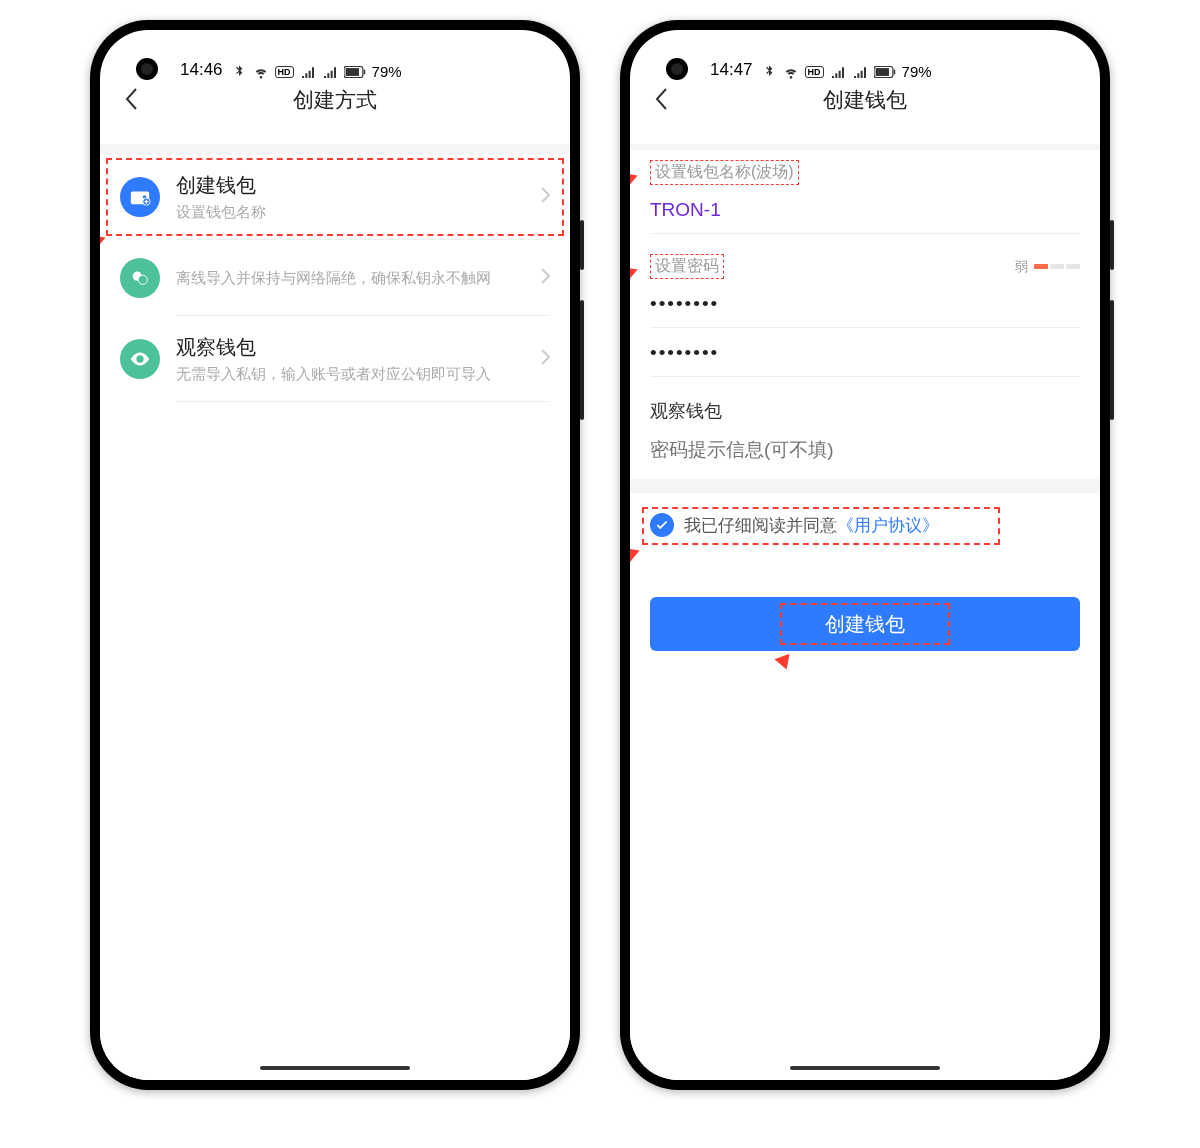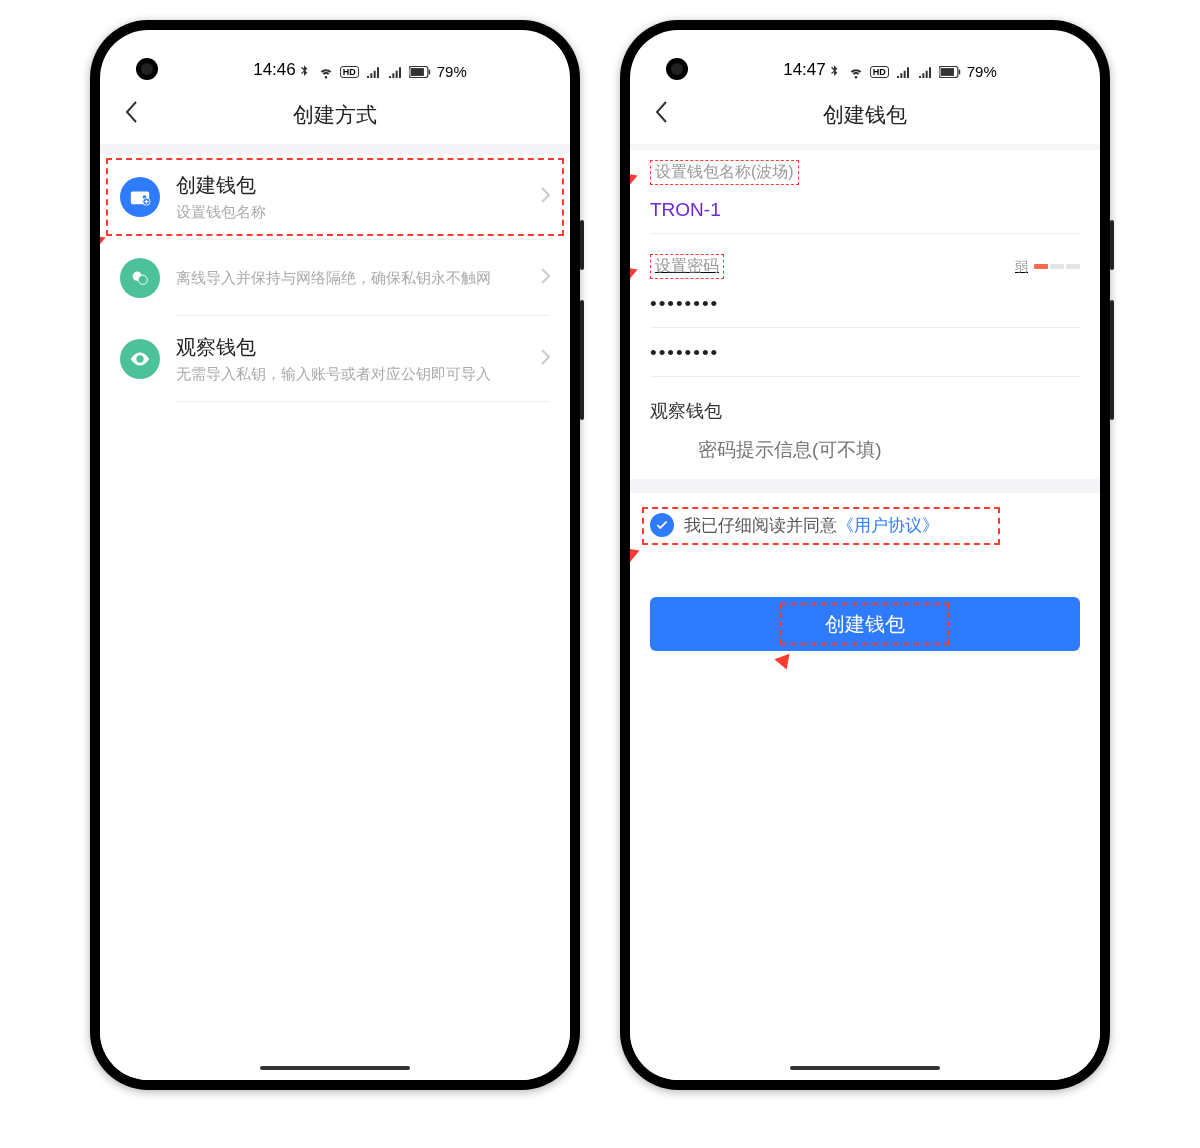--- a/index.html
+++ b/index.html
@@ -61,37 +61,38 @@
       width: 4px;
       background: #222;
       border-radius: 2px;
     }
     .side-btn.short { height: 50px; }
     .side-btn.long { height: 120px; }
     .status-bar {
       height: 56px;
       display: flex;
       align-items: flex-end;
-      justify-content: center;
+      justify-content: flex-start;
       padding: 0 30px 6px 80px;
       font-size: 17px;
       font-weight: 500;
       color: #000;
+      gap: 8px;
     }
     .status-icons {
       display: flex;
       gap: 6px;
       align-items: center;
       font-size: 15px;
     }
     .status-icons svg { width: 16px; height: 16px; }
     .nav-bar {
       height: 58px;
       display: flex;
-      align-items: center;
+      align-items: flex-start;
       padding: 0 16px;
       position: relative;
       font-family: Liberation Serif, serif;
     }
     .back-chevron {
       font-size: 28px;
       font-weight: 300;
       color: #333;
       cursor: pointer;
       padding: 0 8px;
@@ -172,21 +173,20 @@
       border: none;
       border-bottom: 1px solid #eee;
       width: 100%;
       outline: none;
       letter-spacing: 2px;
     }
     .strength-row {
       display: flex;
       align-items: center;
       justify-content: space-between;
-      text-decoration: underline;
     }
     .strength-ind {
       display: flex;
       align-items: center;
       gap: 6px;
       font-size: 13px;
       color: #999;
     }
     .strength-bars { display: flex; gap: 2px; }
     .strength-bar {
@@ -414,21 +414,21 @@
             </span>
           </span>
         </div>
         <div class="arrow-red" style="left:-6px; top:24px;"></div>
         <input type="password" class="field-input" value="••••••••" style="">
         <input type="password" class="field-input" value="••••••••" style="">
       </div>
 
       <div class="form-section">
         <span class="section-label" style="color:#333;font-size:18px;">观察钱包</span>
-        <input class="field-input" style="letter-spacing: 0px; color: rgb(170, 170, 170); border-bottom: none; margin-left: 48px;" placeholder="密码提示信息(可不填)">
+        <input class="field-input" style="letter-spacing: 0px; color: rgb(170, 170, 170); border-bottom: none;" placeholder="密码提示信息(可不填)">
       </div>
 
       <div class="divider-thick" style="height:14px;"></div>
 
       <div class="agree-row">
         <span class="checkbox">
           <svg viewBox="0 0 24 24">
               <path d="M4 12l5 5L20 6" stroke="#fff" stroke-width="3" fill="none"></path>
             </svg>
         </span>

